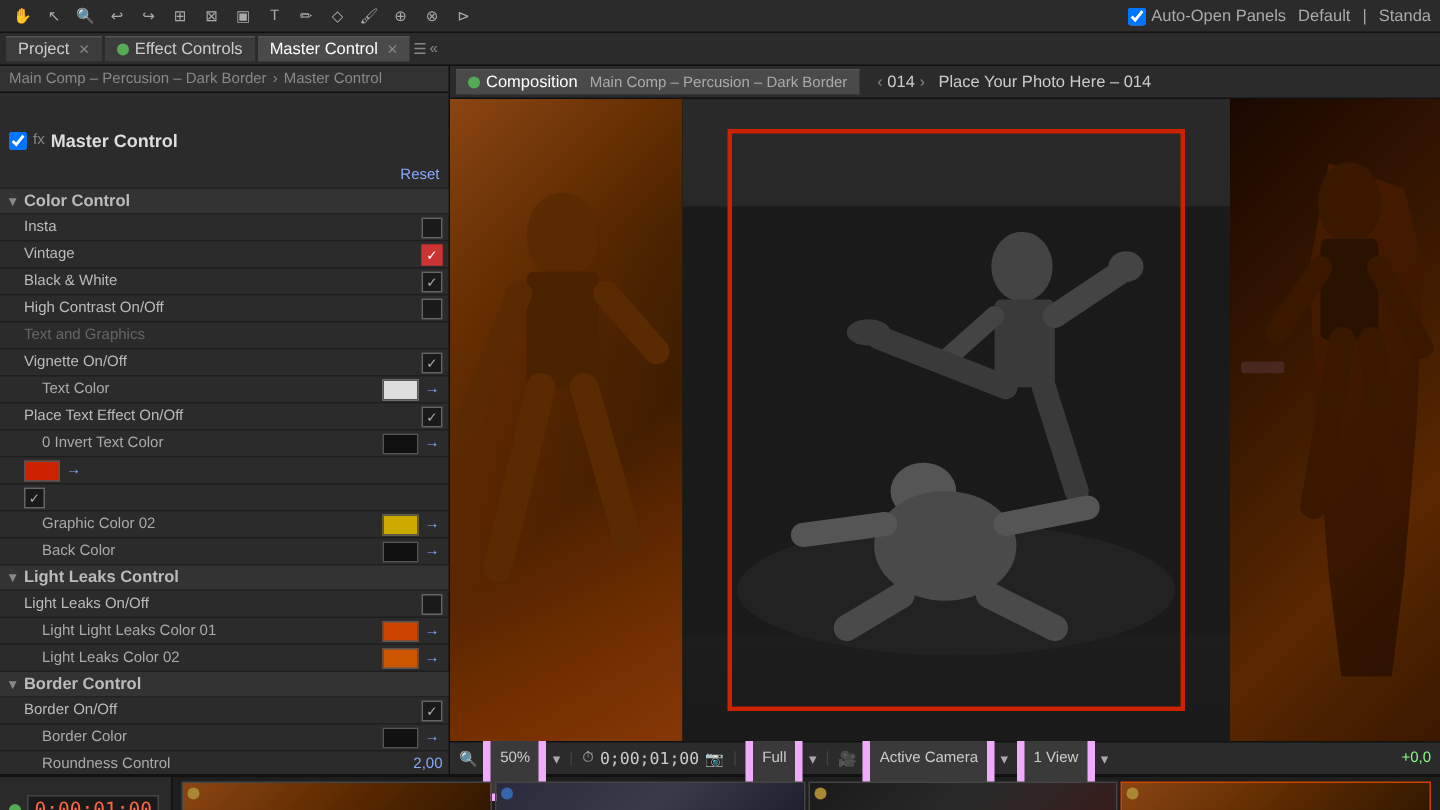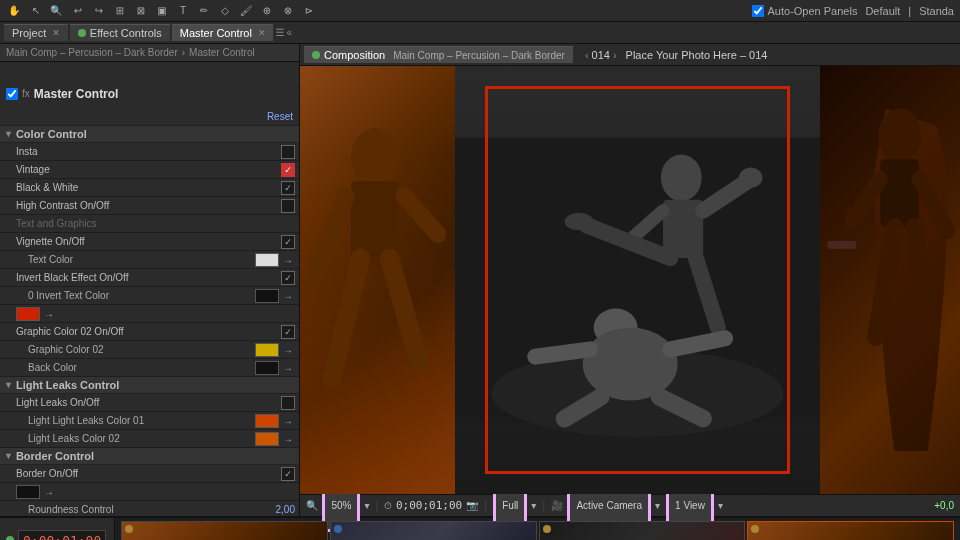--- a/index.html
+++ b/index.html
@@ -97,21 +97,21 @@
 
     
     .strip-figure { position: absolute; bottom: 0; width: 100%; height: 80%; background: linear-gradient(to top, rgba(150,60,0,0.6), transparent); }
 
     .right-strip-figure { position: absolute; top: 10%; right: 5%; width: 60%; height: 80%; background: linear-gradient(135deg, rgba(80,30,0,0.8), rgba(40,15,0,0.9)); clip-path: polygon(20% 0%, 80% 5%, 95% 20%, 90% 50%, 80% 80%, 70% 100%, 30% 100%, 20% 80%, 10% 50%, 5% 20%); }
 
     
     .bottom-bar { height: 22px; background: #2b2b2b; border-top: 1px solid #111; display: flex; align-items: center; padding: 0 6px; gap: 6px; font-size: 10px; color: #aaa; }
     .bottom-section { display: flex; align-items: center; gap: 4px; }
     .bottom-sep { color: #444; }
-    .bottom-btn { background: #3a3a3a; border: 3px solid #f0abfc; padding: 18px 6px; color: #ccc; cursor: pointer; font-size: 10px; }
+    .bottom-btn { background: #3a3a3a; border: 5px solid #f0abfc; padding: 18px 6px; color: #ccc; cursor: pointer; font-size: 10px; }
     .bottom-timecode { color: #ccc; font-size: 11px; font-family: monospace; }
     .plus-val { color: #88ff88; font-size: 10px; margin-left: 20px; }
 
     
     .timeline-bar { height: 46px; background: #1e1e1e; border-top: 2px solid #111; display: flex; align-items: stretch; }
     .timeline-left { width: 115px; min-width: 115px; background: #2a2a2a; border-right: 1px solid #111; display: flex; align-items: center; padding: 0 6px; gap: 4px; }
     .timecode-display { font-family: monospace; font-size: 13px; color: #ff6644; background: #1a1a1a; padding: 2px 4px; border: 1px solid #444; }
     .timeline-tracks { flex: 1; display: flex; gap: 2px; align-items: center; padding: 4px 6px; overflow: hidden; }
     .track-thumb { flex: 1; height: 38px; background: #333; border: 1px solid #444; position: relative; display: flex; flex-direction: column; overflow: hidden; cursor: pointer; }
     .track-dot { position: absolute; left: 3px; top: 3px; width: 8px; height: 8px; border-radius: 50%; }
@@ -226,38 +226,37 @@
         <div class="checkbox-ctrl checked"></div>
       </div>
 
       <div class="control-row">
         <span class="ctrl-label sub">Text Color</span>
         <div class="color-swatch swatch-white"></div>
         <span class="arrow-btn">→</span>
       </div>
 
       <div class="control-row">
-        <span class="ctrl-label">Invert Black Effect On/Off</span>
+        <span class="ctrl-label">Place Text Effect On/Off</span>
         <div class="checkbox-ctrl checked"></div>
       </div>
 
       <div class="control-row">
         <span class="ctrl-label sub">0  <span>Invert Text Color</span></span>
         <div class="color-swatch swatch-black"></div>
         <span class="arrow-btn">→</span>
       </div>
 
 
       <div class="control-row">
         <div class="color-swatch swatch-red"></div>
         <span class="arrow-btn">→</span>
       </div>
 
       <div class="control-row">
-        <span class="ctrl-label">Graphic Color 02 On/Off</span>
         <div class="checkbox-ctrl checked"></div>
       </div>
 
       <div class="control-row">
         <span class="ctrl-label sub">Graphic Color 02</span>
         <div class="color-swatch swatch-yellow"></div>
         <span class="arrow-btn">→</span>
       </div>
 
       <div class="control-row">
@@ -294,20 +293,21 @@
         <span class="section-arrow">▼</span>
         <span class="section-label">Border Control</span>
       </div>
 
       <div class="control-row">
         <span class="ctrl-label">Border On/Off</span>
         <div class="checkbox-ctrl checked"></div>
       </div>
 
       <div class="control-row">
+        <span class="ctrl-label sub">Border Color</span>
         <div class="color-swatch swatch-black"></div>
         <span class="arrow-btn">→</span>
       </div>
 
       <div class="control-row">
         <span class="ctrl-label sub">Roundness Control</span>
         <span class="ctrl-value">2,00</span>
       </div>
       <div class="slider-labels">
         <span>0,00</span>

